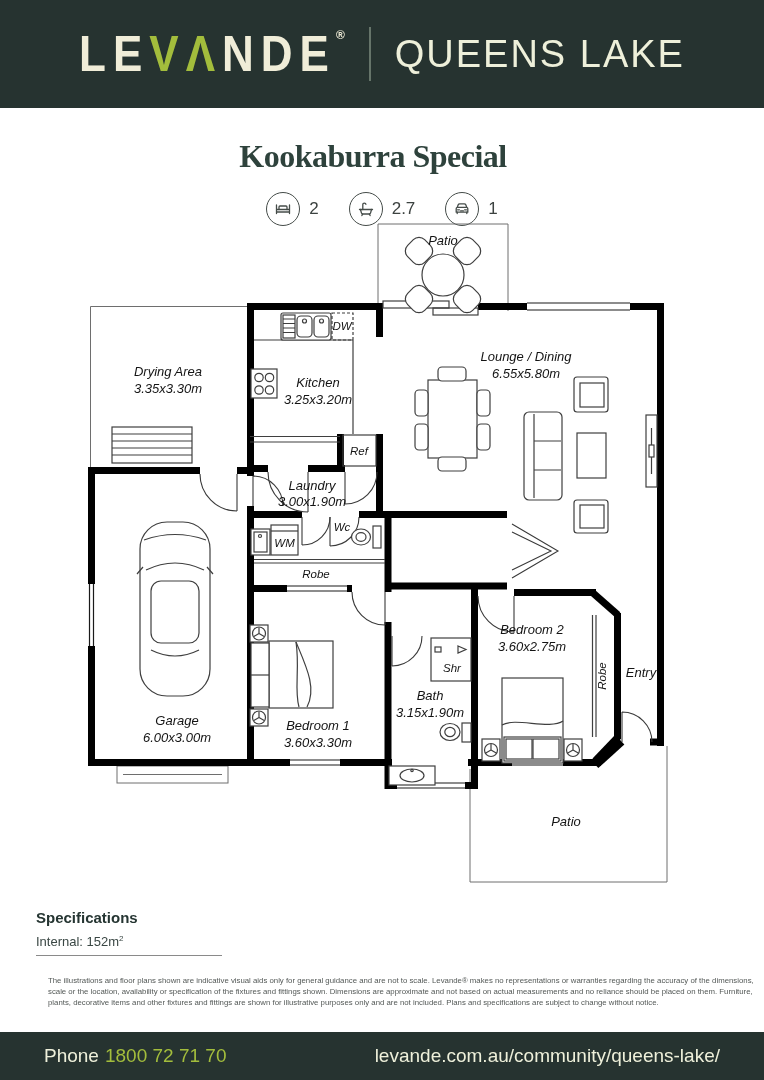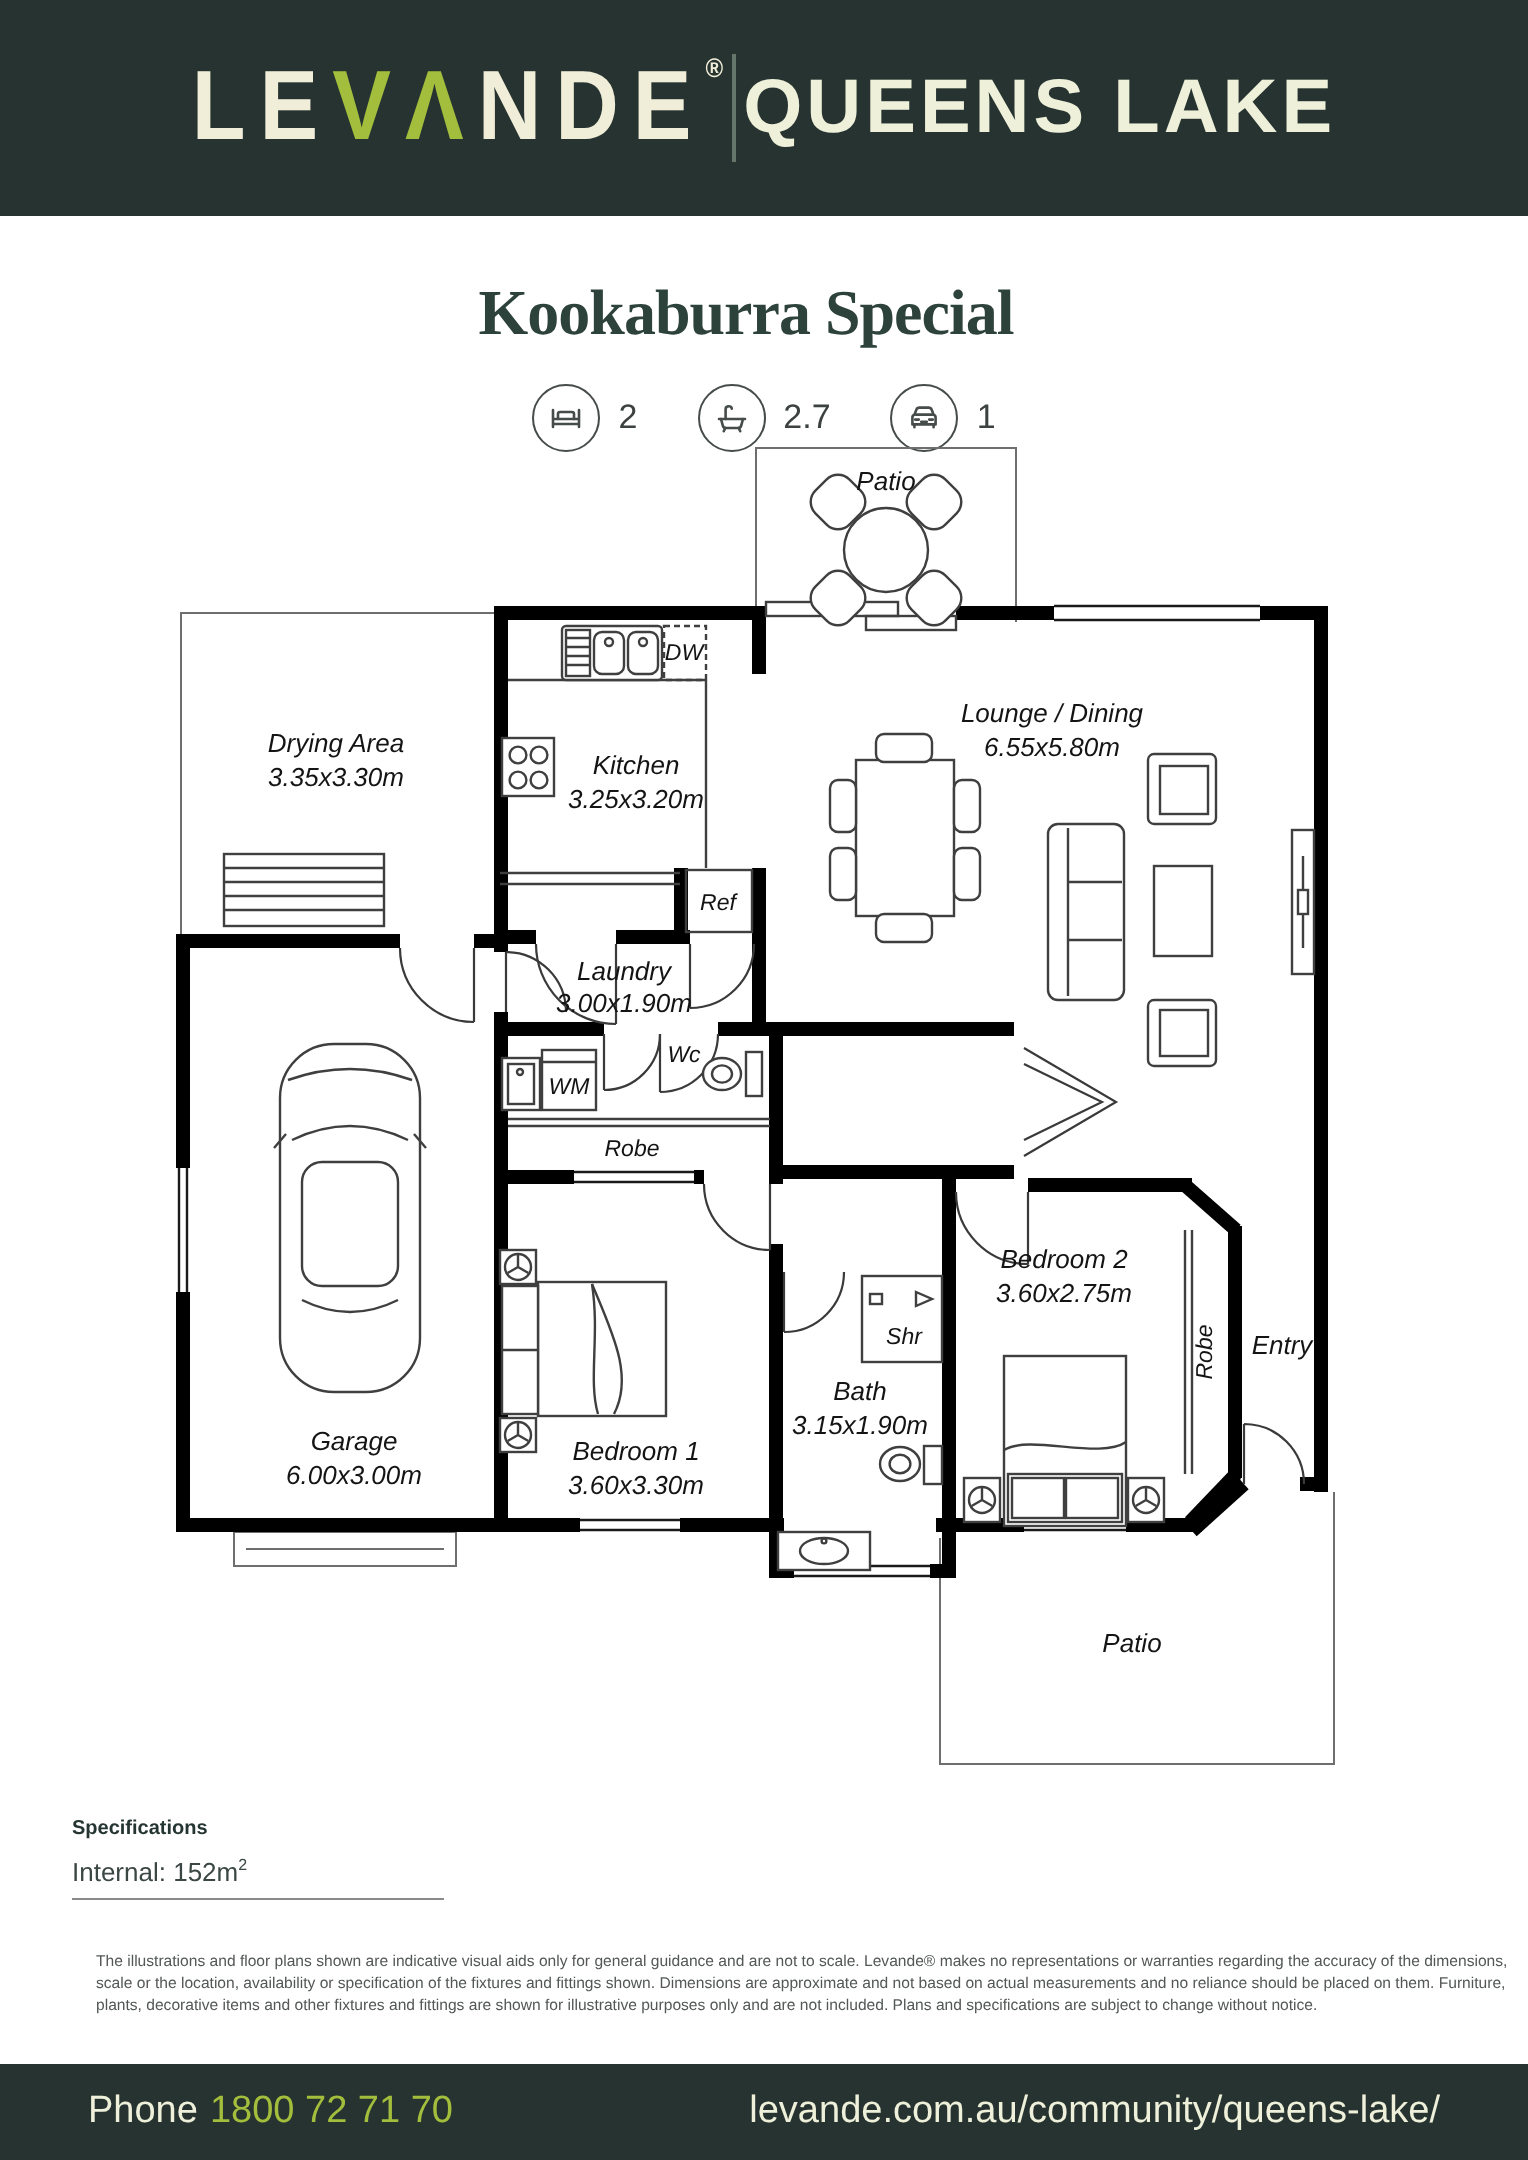--- a/index.html
+++ b/index.html
@@ -1,41 +1,41 @@
 <!DOCTYPE html>
 <html><head>
 <meta charset="utf-8">
 <style>
   html,body{margin:0;padding:0;background:#e8e8e8;}
   #page{position:relative;width:764px;height:1080px;background:#ffffff;overflow:hidden;
         font-family:"Liberation Sans",sans-serif;}
   
   #hdr{position:absolute;left:0;top:0;width:764px;height:108px;background:#263330;
-       display:flex;align-items:center;justify-content:center;gap:4px;}
+       display:flex;align-items:center;justify-content:center;gap:24px;}
   .brand{font-weight:bold;font-size:44px;letter-spacing:7px;color:#f0edd8;
          transform:scaleY(1.12);white-space:nowrap;}
   .brand .lime{color:#a3bd3c;}
   .brand sup{font-size:12px;letter-spacing:0;vertical-align:28px;}
   .hdr-div{width:2px;height:54px;background:#66756a;}
-  .community{font-size:38px;letter-spacing:2px;color:#eef0da;font-weight:700;white-space:nowrap;}
+  .community{font-size:38px;letter-spacing:2px;color:#eef0da;font-weight:400;white-space:nowrap;}
   
   #title{position:absolute;left:0;top:138px;width:746px;text-align:center;
          font-family:"Liberation Serif",serif;font-weight:bold;font-size:32px;
          color:#2e423c;letter-spacing:-0.5px;}
   #features{position:absolute;left:0;top:192px;width:764px;display:flex;
             justify-content:center;align-items:center;gap:30px;}
   .feat{display:flex;align-items:center;gap:9px;}
   .feat .circ{width:32px;height:32px;border:1.4px solid #454c49;border-radius:50%;
               display:flex;align-items:center;justify-content:center;}
   .feat .num{font-size:17px;color:#3c4240;}
   
   #plan{position:absolute;left:85px;top:222px;width:590px;height:665px;font-style:italic;}
   
   #specs{position:absolute;left:36px;top:909px;width:420px;}
-  #specs .h{font-size:10px;font-weight:bold;color:#253532;}
+  #specs .h{font-size:15px;font-weight:bold;color:#253532;}
   #specs .v{font-size:13px;color:#3a4744;margin-top:8px;}
   #specs .v sup{font-size:8px;}
   #specs .rule{width:186px;border-top:1px solid #8a8a8a;margin-top:6px;}
   
   #disc{position:absolute;left:48px;top:976px;width:712px;font-size:7.8px;
         line-height:1.38;color:#535856;}
   
   #ftr{position:absolute;left:0;top:1032px;width:764px;height:48px;background:#263330;
        display:flex;align-items:center;justify-content:space-between;padding:0 44px;
        box-sizing:border-box;font-size:19px;}

